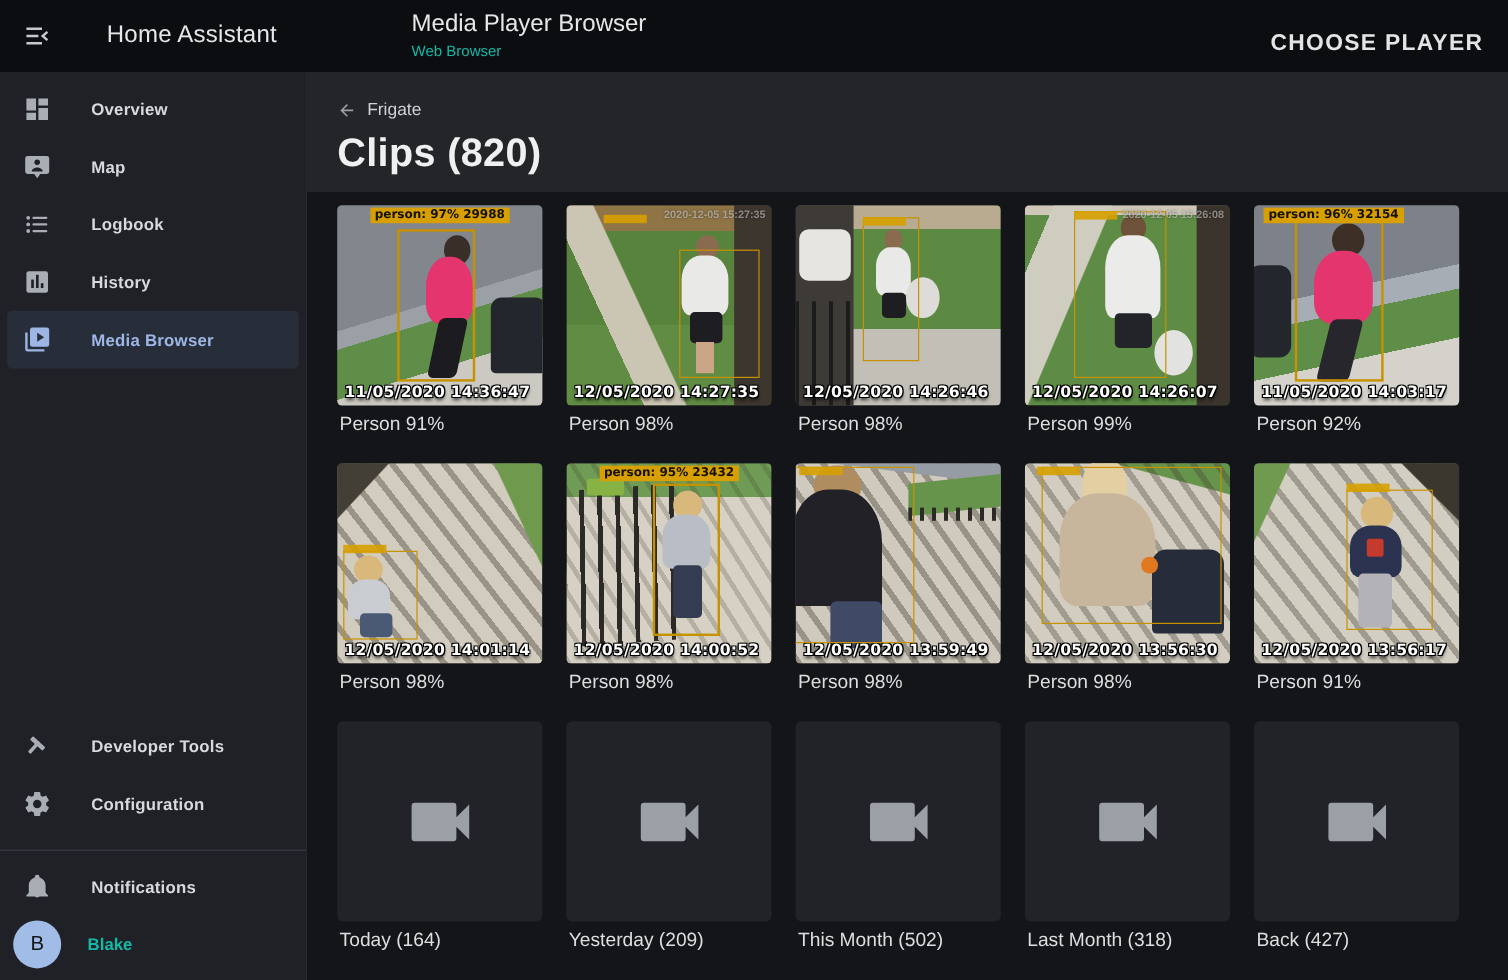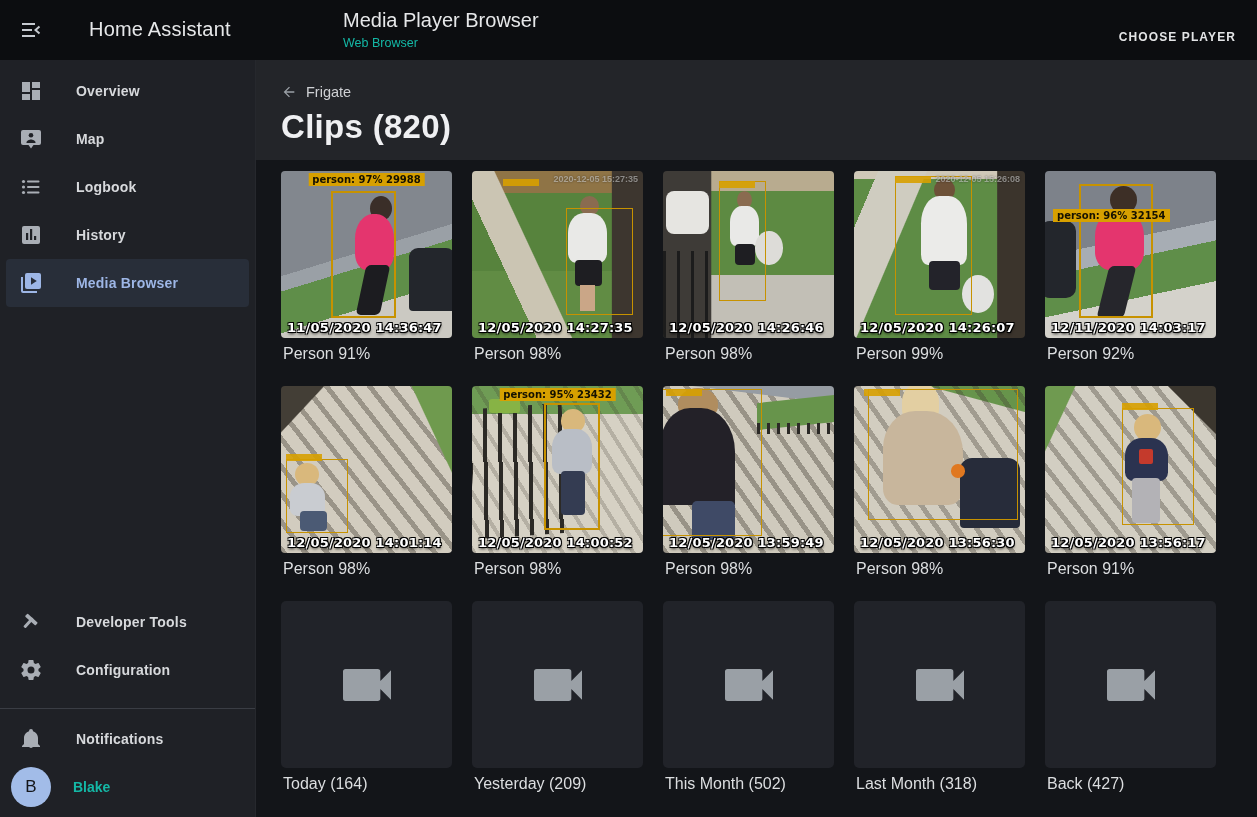--- a/index.html
+++ b/index.html
@@ -7,21 +7,21 @@
     font-family:"Liberation Sans", sans-serif; }
 
   
   .topbar{position:absolute;left:0;top:0;width:1257px;height:60px;background:#0c0d10;z-index:10;}
   .menu-btn{position:absolute;left:18px;top:18px;width:28px;height:24px;cursor:pointer;}
   .app-title{position:absolute;left:89px;top:18px;font-size:20px;color:#e6e7e9;letter-spacing:.2px;}
   .page-title-block{position:absolute;left:343px;top:9px;}
   .page-title-block .pt{font-size:20px;color:#e6e7e9;}
   .page-title-block .ps{font-size:12.5px;color:#14b8a6;margin-top:4px;}
   .choose-player{position:absolute;right:21px;top:0;height:74px;display:flex;align-items:center;
-    font-size:12px;font-weight:bold;letter-spacing:1.1px;color:#e3e4e6;cursor:pointer;}
+    font-size:19px;font-weight:bold;letter-spacing:1.1px;color:#e3e4e6;cursor:pointer;}
 
   
   .sidebar{position:absolute;left:0;top:60px;width:256px;height:757px;background:#1f2126;
     display:flex;flex-direction:column;border-right:1px solid rgba(255,255,255,.035);}
   .nav-top{padding-top:7px;}
   .nav-item{height:48px;display:flex;align-items:center;padding-left:13px;margin:0 6px;
     border-radius:4px;cursor:pointer;}
   .nav-item .nav-icon{width:24px;height:24px;display:flex;align-items:center;justify-content:center;}
   .nav-item .nav-label{margin-left:33px;font-size:14px;font-weight:bold;color:#d7d9dc;letter-spacing:.2px;}
   .nav-item.selected{background:#282e39;}
@@ -48,21 +48,21 @@
 
   
   .thumb{position:relative;width:171px;height:167px;border-radius:4px;overflow:hidden;cursor:pointer;}
   .thumb i{position:absolute;display:block;}
   .ts{position:absolute;left:6px;bottom:3px;font-family:"DejaVu Sans",sans-serif;font-weight:bold;
     font-size:13px;color:#fff;white-space:nowrap;letter-spacing:.2px;
     text-shadow:-1px -1px 0 #000,1px -1px 0 #000,-1px 1px 0 #000,1px 1px 0 #000,0 2px 3px rgba(0,0,0,.8);}
   .chip{position:absolute;top:2px;background:#d7a000;color:#151100;font-family:"DejaVu Sans",sans-serif;
     font-weight:bold;font-size:10px;padding:1px 4px;white-space:nowrap;z-index:4;}
   .chip.center{left:50%;transform:translateX(-50%);}
-  .chip.left{left:8px;margin-top:36px;}
+  .chip.left{left:8px;}
   .mini-chip{position:absolute;background:#d7a000;height:7px;width:36px;opacity:.9;z-index:4;}
   .osd{position:absolute;top:3px;right:5px;font-size:9px;font-weight:bold;color:rgba(235,235,235,.5);
     z-index:4;text-shadow:0 0 2px rgba(0,0,0,.5);}
   .bbox{position:absolute;border:2px solid #c79200;z-index:3;}
   .bbox.thin{border-width:1px;}
 
   
   .s1{background:linear-gradient(163deg,#82878e 0 48%,#9aa0a6 48% 55%,#5f8e49 55% 74%,#cbc9c2 74%);}
   .s2{background:
       linear-gradient(270deg,#3d362f 0 18%,transparent 18.5%),
@@ -289,21 +289,21 @@
       </div>
 
       <div class="cell">
         <div class="thumb s5">
           <i style="left:-3%;top:30%;width:21%;height:46%;background:#23262c;border-radius:10px;"></i>
           <i style="left:38%;top:9%;width:16%;height:17%;background:#3d2f26;border-radius:50%;"></i>
           <i style="left:29%;top:23%;width:29%;height:36%;background:#e4356e;border-radius:45% 45% 30% 30%;"></i>
           <i style="left:34%;top:57%;width:16%;height:31%;background:#26262c;border-radius:5px;transform:skewX(-14deg);"></i>
           <div class="bbox" style="left:20%;top:8%;width:43%;height:80%;"></div>
           <div class="chip left">person: 96% 32154</div>
-          <div class="ts">12/11/2020 14:03:17</div>
+          <div class="ts">11/05/2020 14:03:17</div>
         </div>
         <div class="caption">Person 92%</div>
       </div>
 
       <div class="cell">
         <div class="thumb s6">
           <i style="left:8%;top:46%;width:14%;height:14%;background:#d9b87c;border-radius:50%;"></i>
           <i style="left:5%;top:58%;width:21%;height:20%;background:#c9ccd1;border-radius:40% 40% 20% 20%;"></i>
           <i style="left:11%;top:75%;width:16%;height:12%;background:#4b5a74;border-radius:4px;"></i>
           <div class="bbox thin" style="left:3%;top:44%;width:36%;height:44%;"></div>

